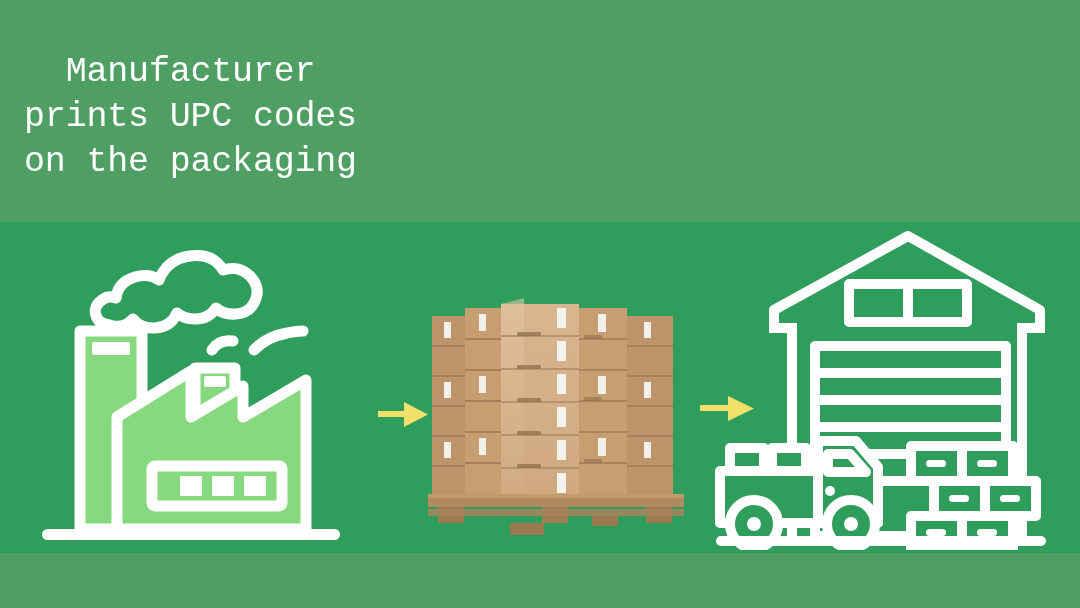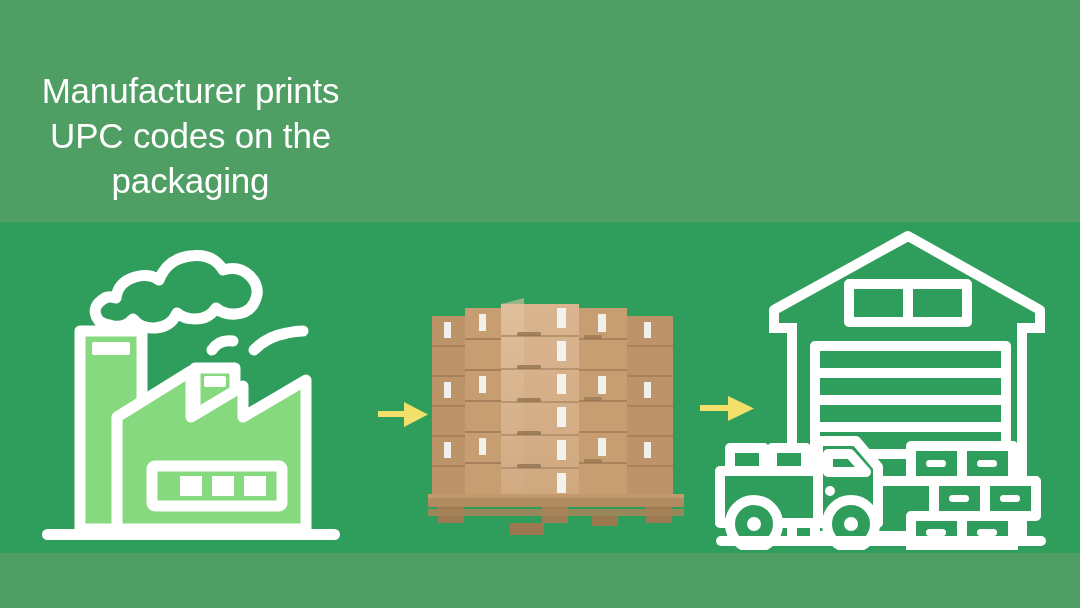--- a/index.html
+++ b/index.html
@@ -44,21 +44,21 @@
   .caption {
     position: absolute;
     color: #ffffff;
     font-family: "Liberation Sans", sans-serif;
     font-size: 35px;
     line-height: 45px;
     text-align: center;
     font-weight: 400;
     letter-spacing: -0.2px;
   }
-  #caption-1 { left: 18px;  top: 68px;  width: 345px; }
+  #caption-1 { left: 18px;  top: 50px;  width: 345px; font-family: Liberation Mono, monospace; }
   #caption-2 { left: 385px; top: 52px;  width: 305px; }
   #caption-3 { left: 710px; top: 78px;  width: 345px; }
 
   
   .gfx { position: absolute; }
   #factory-graphic  { left: 36px;  top: 228px; width: 310px; height: 322px; }
   #pallet-graphic   { left: 424px; top: 296px; width: 270px; height: 242px; }
   #warehouse-graphic{ left: 706px; top: 228px; width: 348px; height: 322px; }
   #arrow-1 { left: 378px; top: 398px; width: 52px; height: 34px; }
   #arrow-2 { left: 700px; top: 392px; width: 56px; height: 34px; }

